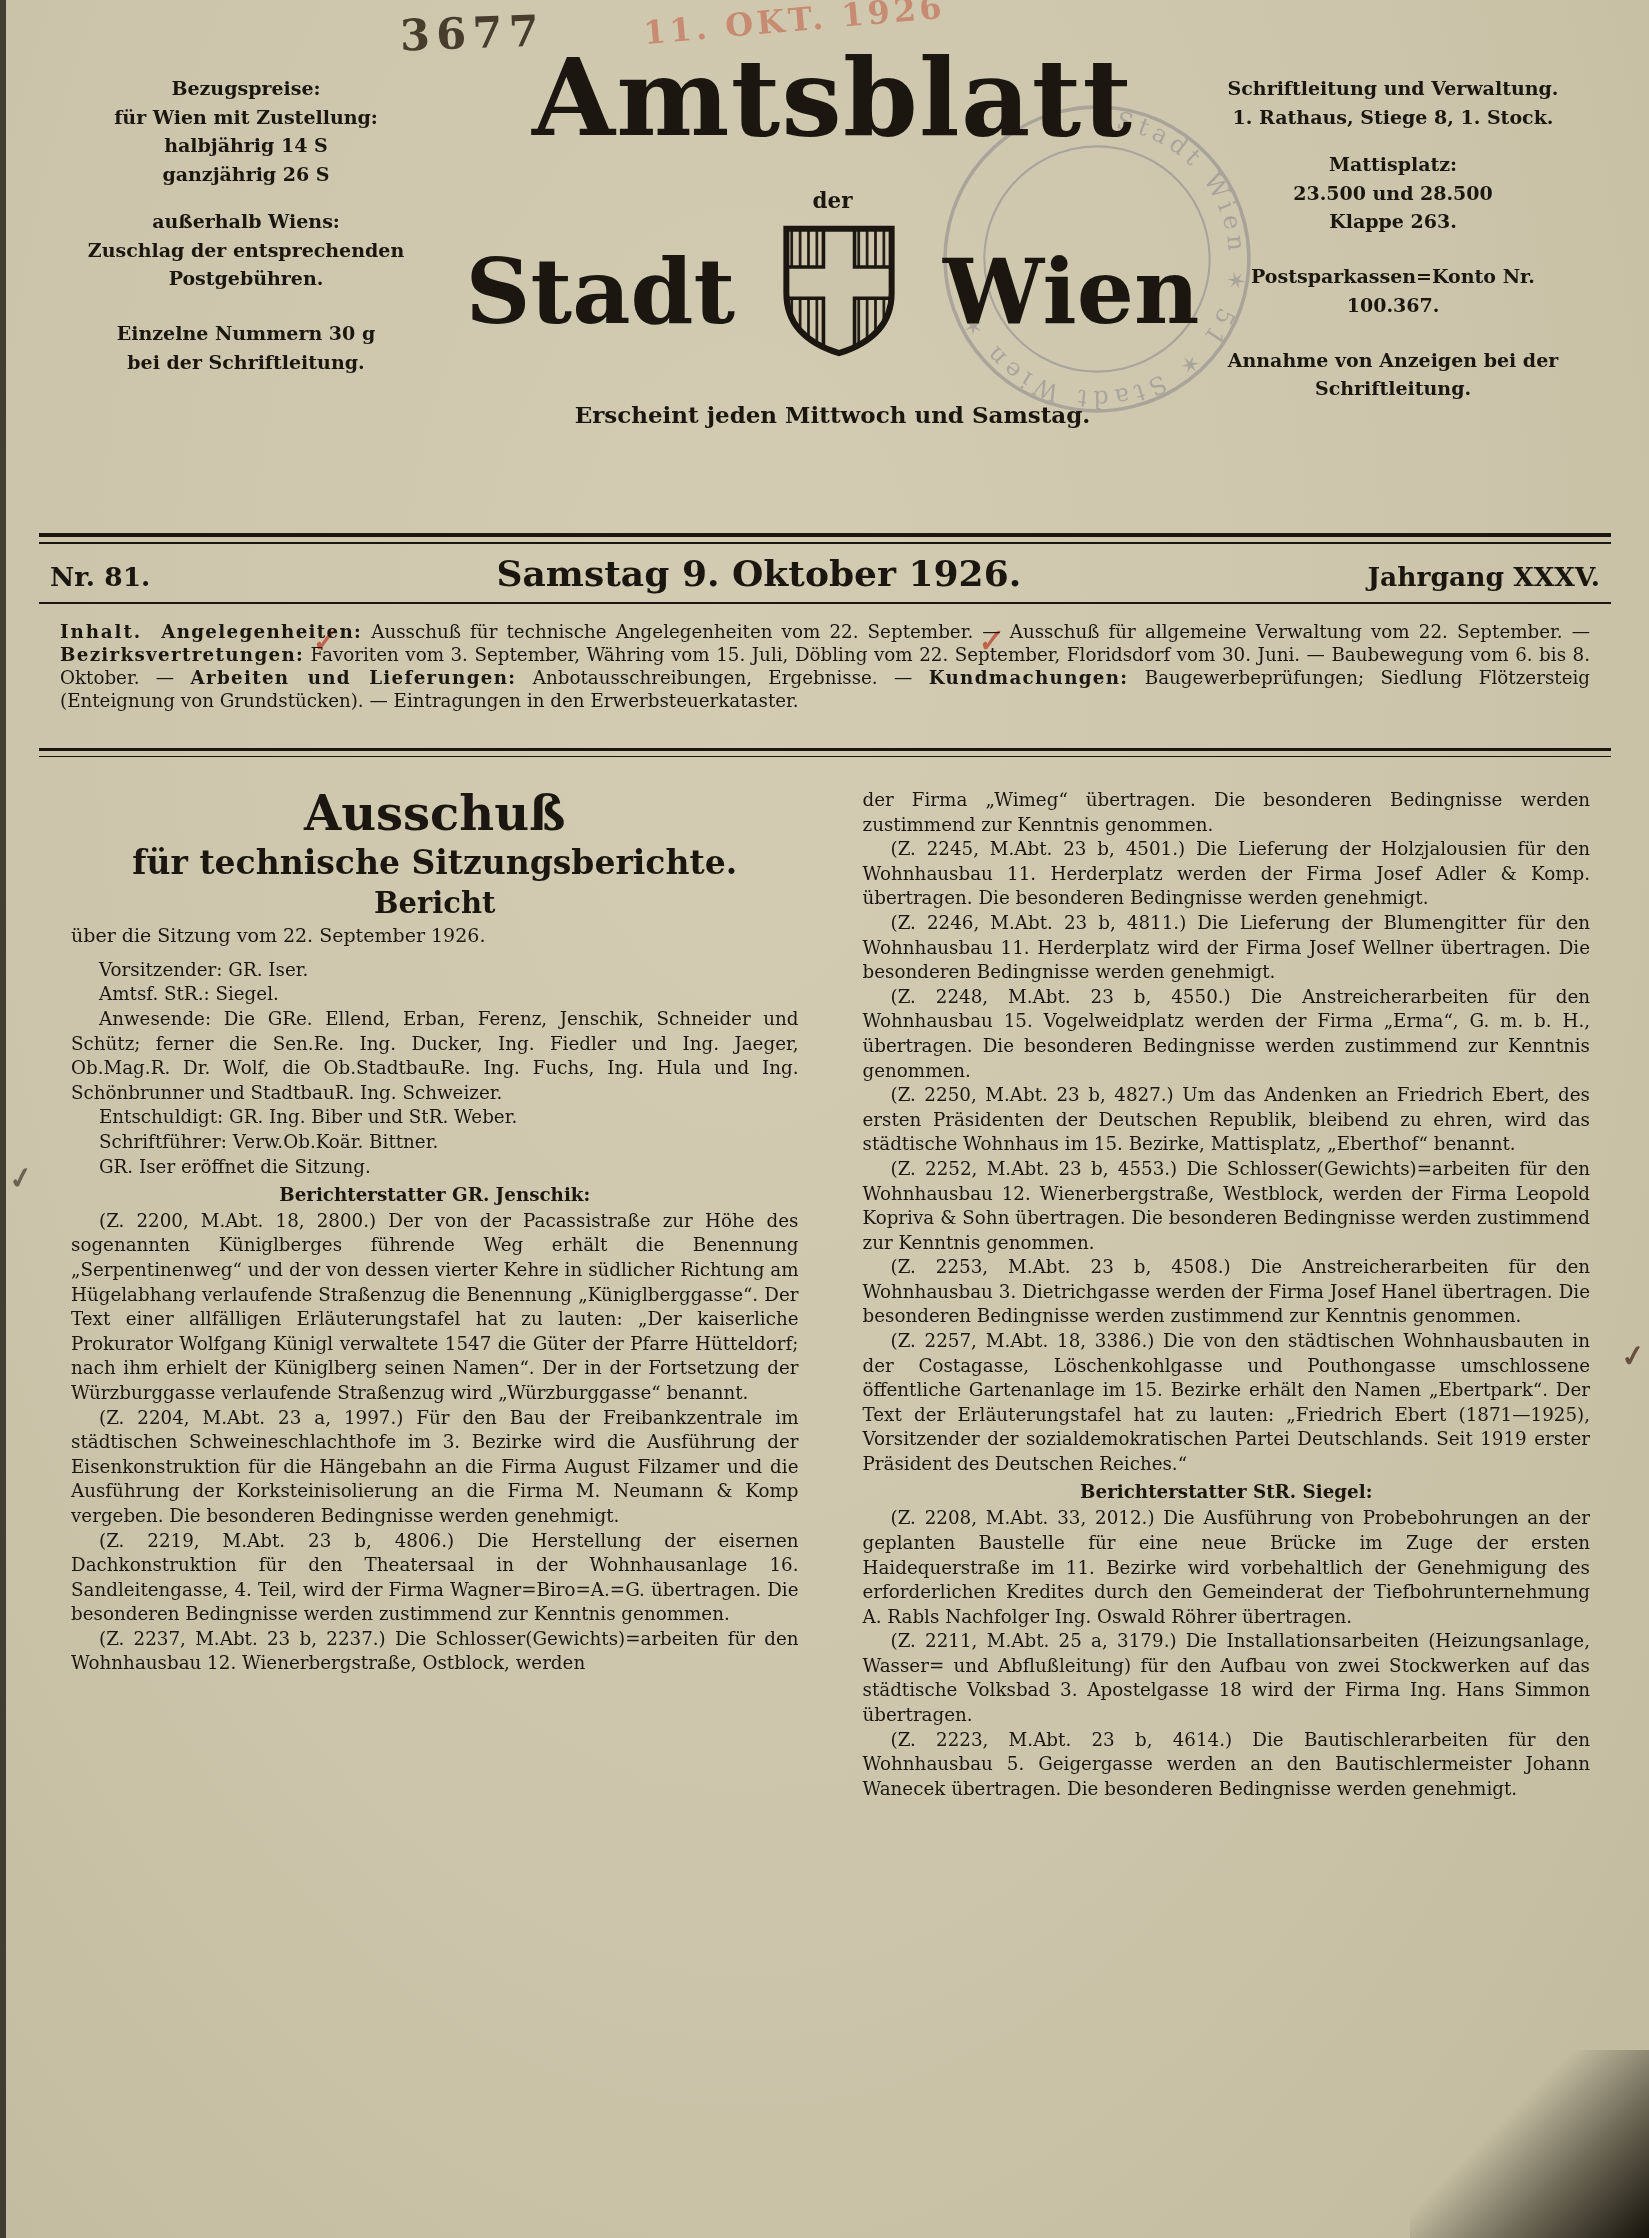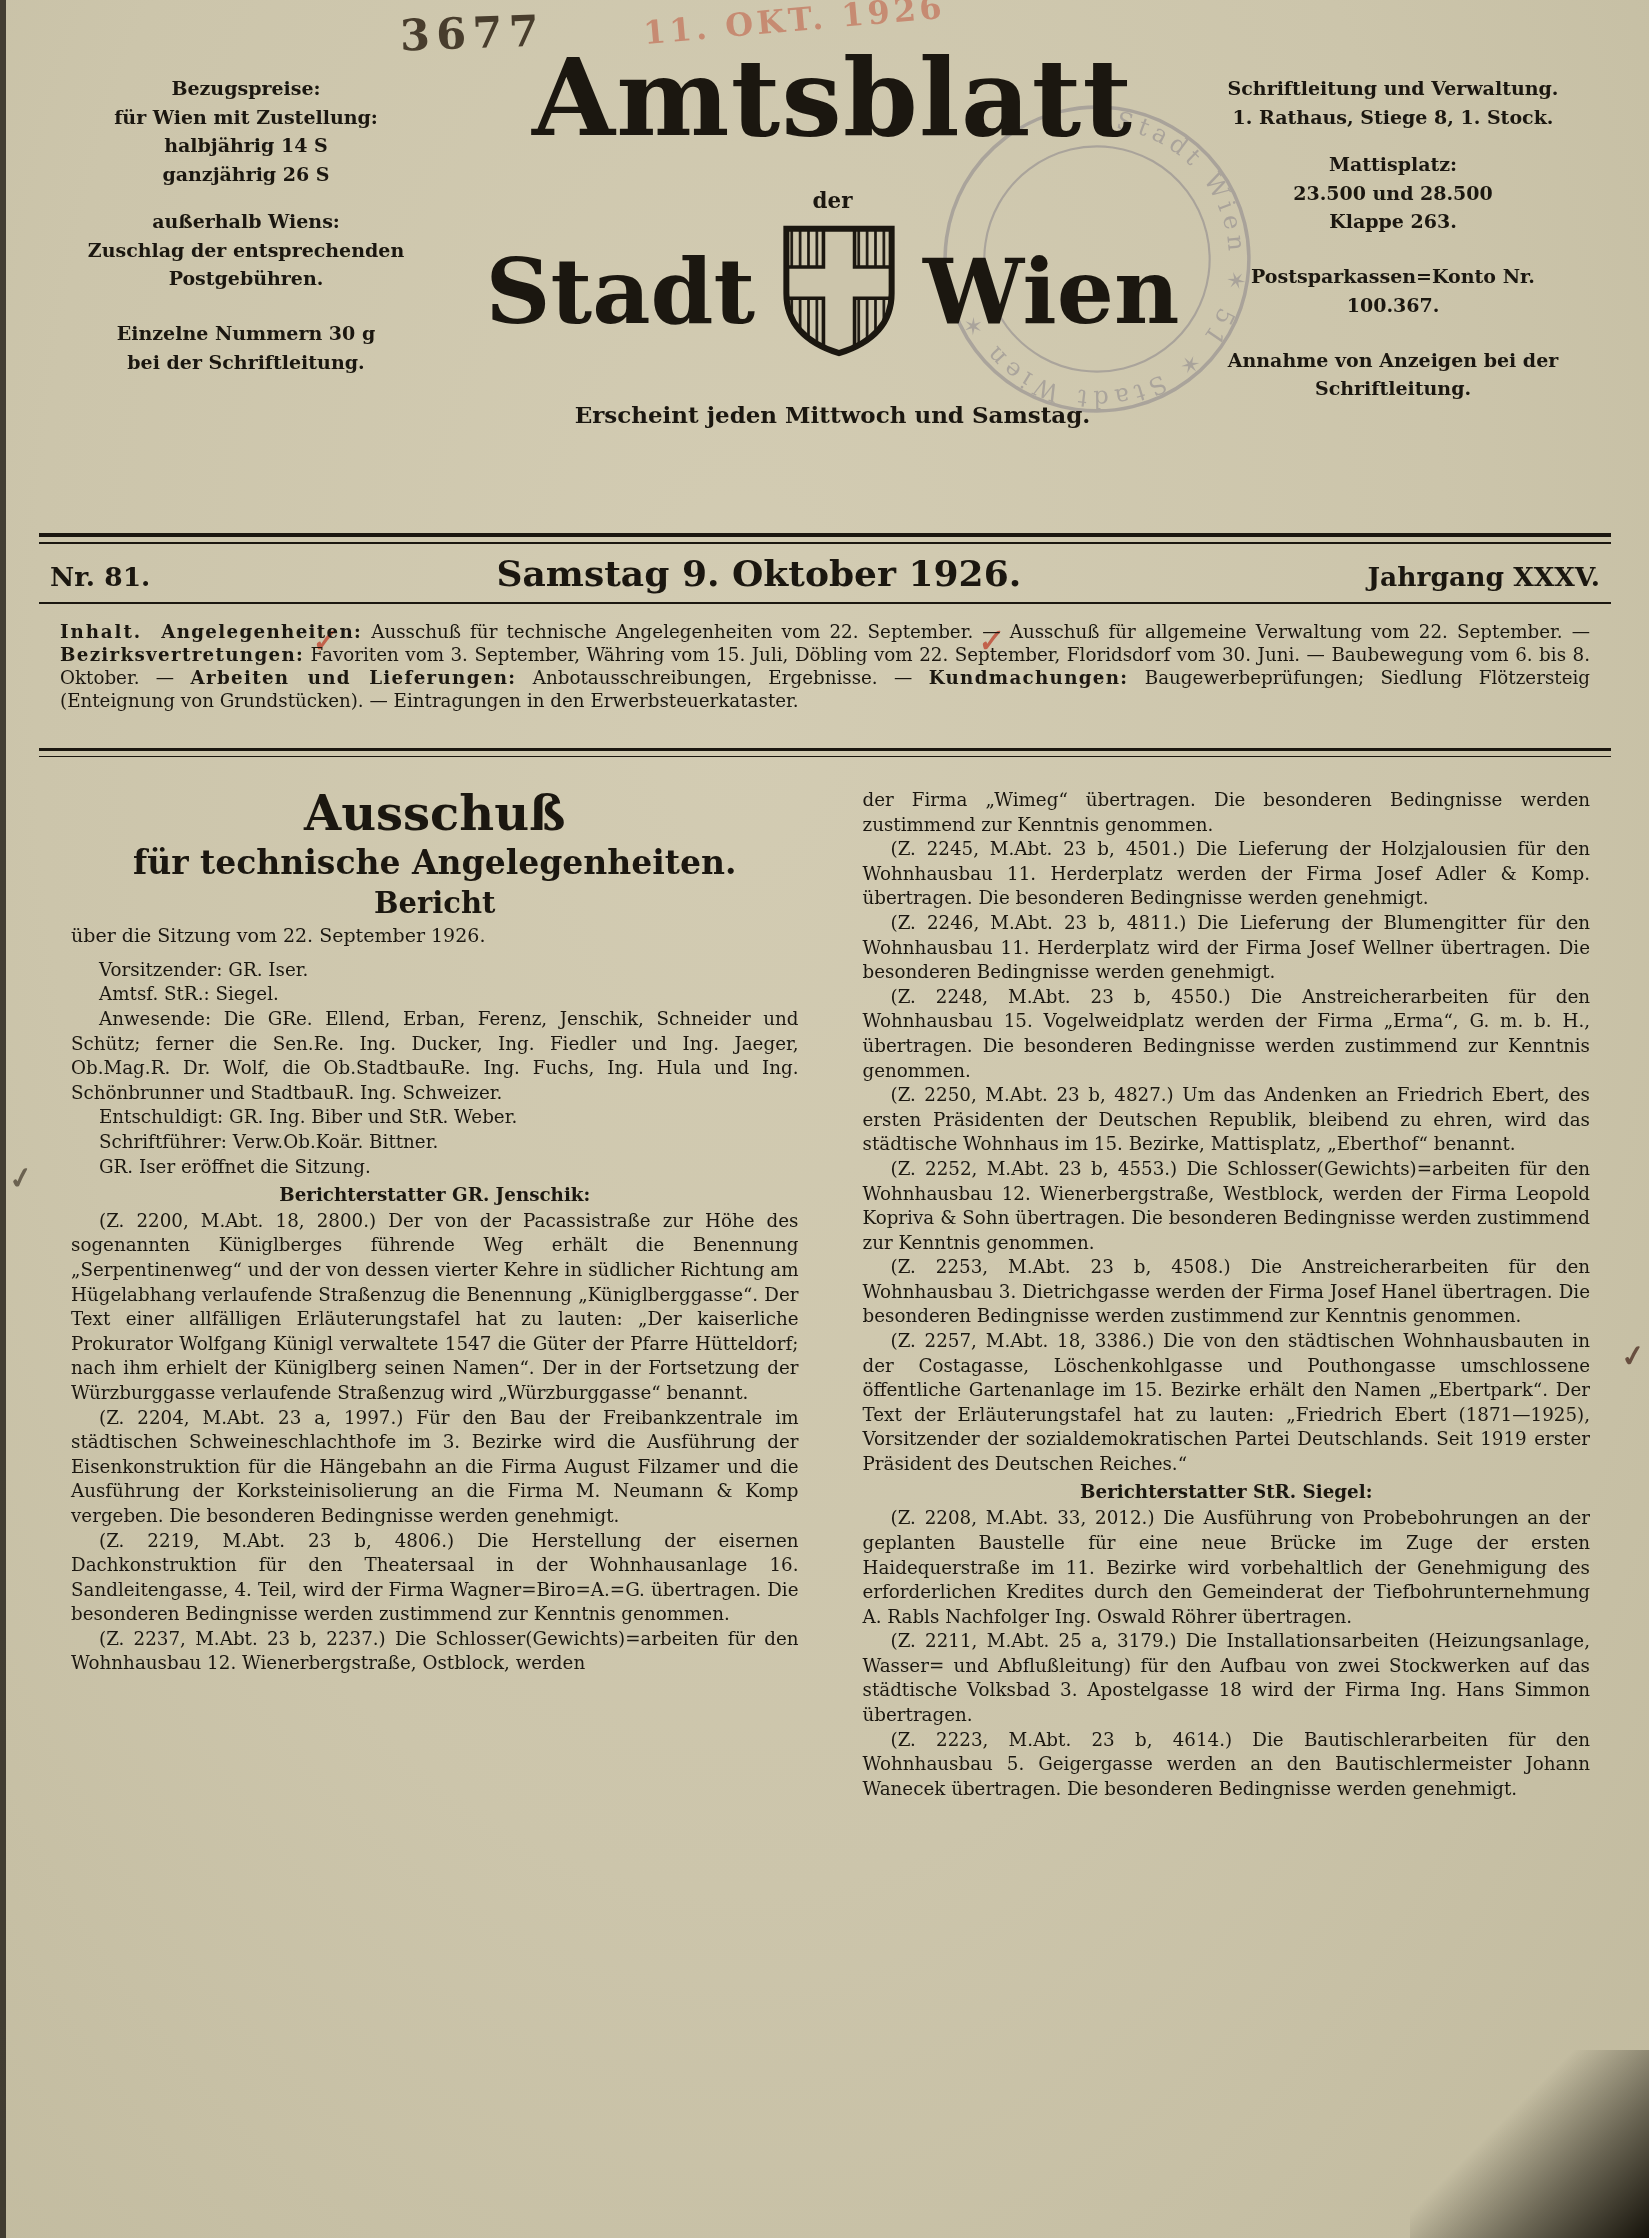--- a/index.html
+++ b/index.html
@@ -26,21 +26,21 @@
   
   .mast-left{position:absolute;left:82px;top:74px;width:328px;text-align:center;
     font-size:19px;font-weight:bold;line-height:1.5;}
   .mast-right{position:absolute;right:74px;top:74px;width:366px;text-align:center;
     font-size:19px;font-weight:bold;line-height:1.5;}
   .gap-top{margin-top:26.5px;}
   .gap-top-sm{margin-top:19px;}
   .mast-center{position:absolute;left:435px;width:795px;top:44px;text-align:center;}
   .title{font-size:107px;font-weight:bold;line-height:1;letter-spacing:1.3px;}
   .der{font-size:21.4px;font-weight:bold;margin:37px 0 11.4px;}
-  .stadt-wien{display:flex;align-items:center;justify-content:center;gap:24px;
+  .stadt-wien{display:flex;align-items:center;justify-content:center;gap:44px;
     font-size:90px;font-weight:bold;line-height:1;}
   .crest{width:120px;height:134px;flex:0 0 auto;}
   .subtitle{font-size:23px;font-weight:bold;margin-top:43px;}
 
   
   .rule{position:absolute;left:39px;right:39px;background:#1b1710;}
   .rule1{top:533px;height:4.4px;}
   .rule2{top:542px;height:1.9px;}
   .rule3{top:602px;height:1.9px;}
   .rule4{top:748px;height:2.5px;}
@@ -163,21 +163,21 @@
     <span class="sperr">Arbeiten und Lieferungen:</span>
     <span> Anbotausschreibungen, Ergebnisse. — </span>
     <span class="sperr">Kundmachungen:</span>
     <span> Baugewerbeprüfungen; Siedlung Flötzersteig (Enteignung von Grundstücken). — Eintragungen in den Erwerbsteuerkataster.</span>
   </p>
 
   <div class="body-cols">
 
     <div class="col">
       <div class="h-ausschuss">Ausschuß</div>
-      <div class="h-fuer">für technische Angelegenheiten.</div>
+      <div class="h-fuer">für technische Sitzungsberichte.</div>
       <div class="h-bericht">Bericht</div>
       <div class="h-session">über die Sitzung vom 22. September 1926.</div>
 
       <p class="para">Vorsitzender: GR. Iser.</p>
       <p class="para">Amtsf. StR.: Siegel.</p>
       <p class="para">Anwesende: Die GRe. Ellend, Erban, Ferenz, Jenschik, Schneider und Schütz; ferner die Sen.Re. Ing. Ducker, Ing. Fiedler und Ing. Jaeger, Ob.Mag.R. Dr. Wolf, die Ob.StadtbauRe. Ing. Fuchs, Ing. Hula und Ing. Schönbrunner und StadtbauR. Ing. Schweizer.</p>
       <p class="para">Entschuldigt: GR. Ing. Biber und StR. Weber.</p>
       <p class="para">Schriftführer: Verw.Ob.Koär. Bittner.</p>
       <p class="para">GR. Iser eröffnet die Sitzung.</p>
       <p class="para center">Berichterstatter GR. Jenschik:</p>

